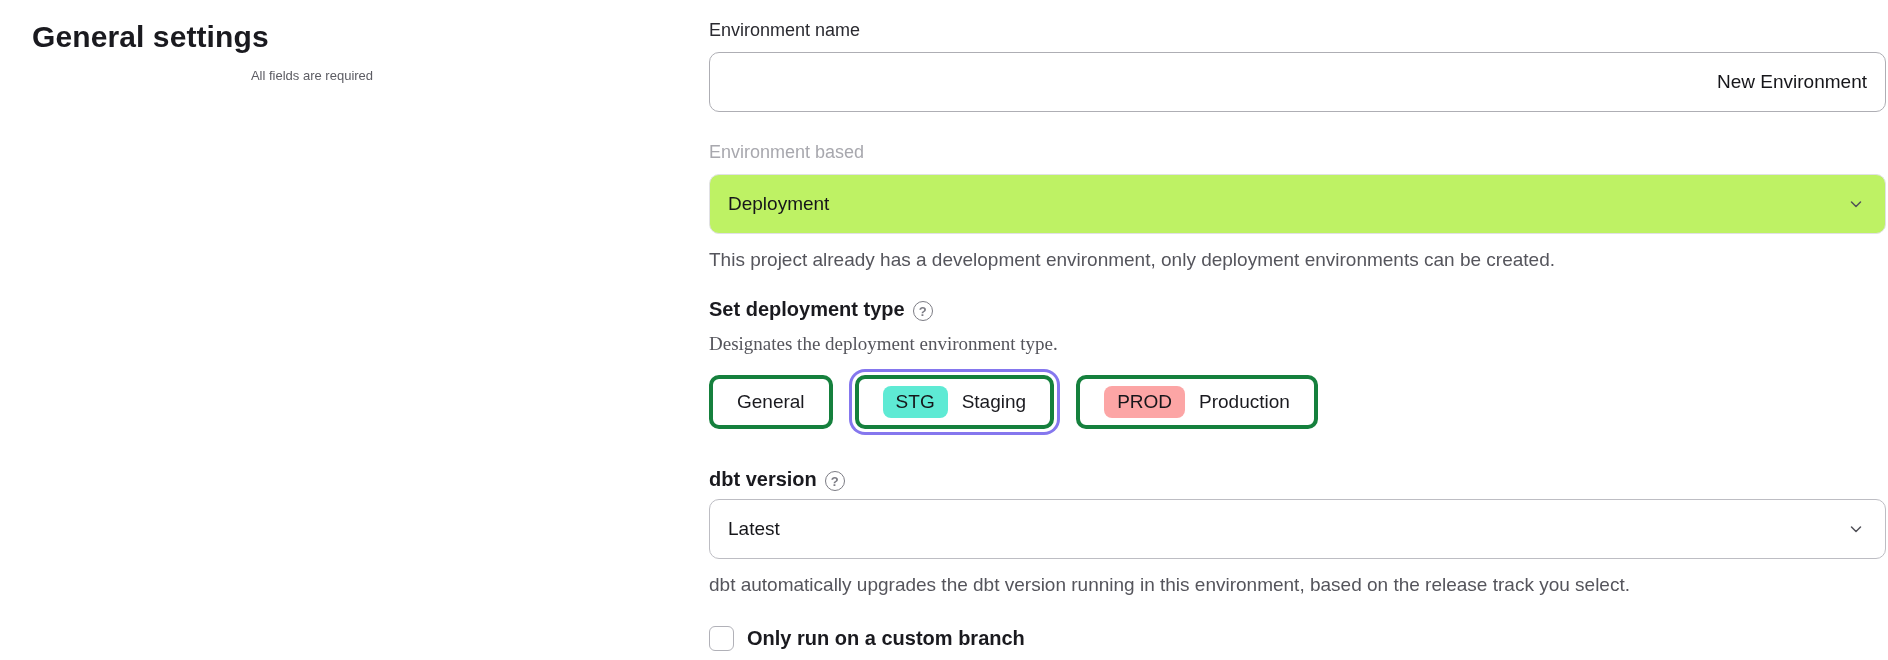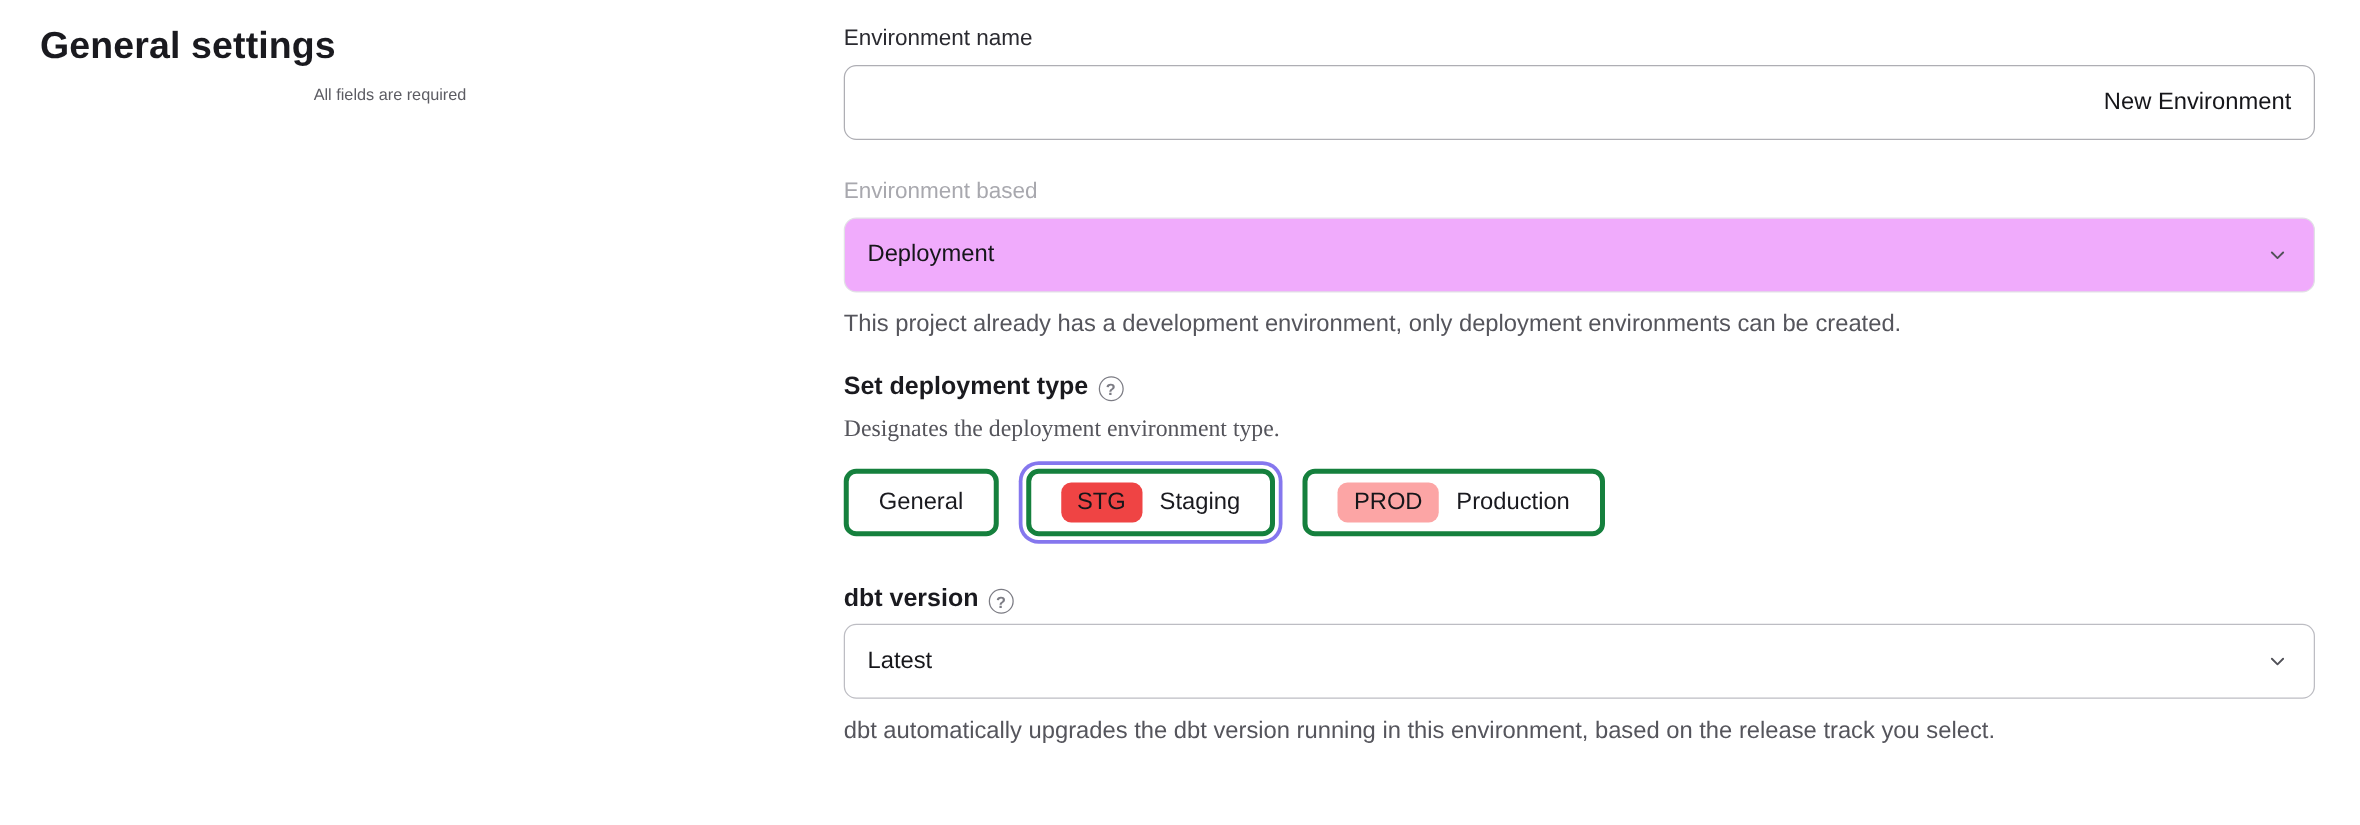--- a/index.html
+++ b/index.html
@@ -10,21 +10,21 @@
     position: relative;
     overflow: hidden;
   }
 
   
   .left-col { position: absolute; left: 32px; top: 20px; width: 560px; }
   .page-title { font-size: 30px; font-weight: 700; color: #1a1a1f; letter-spacing: 0.1px; }
   .page-subtitle { margin-top: 14px; font-size: 13px; color: #5c5c63; text-align: center; }
 
   
-  .form-col { position: absolute; left: 675px; top: 18px; width: 1177px; }
+  .form-col { position: absolute; left: 709px; top: 18px; width: 1177px; }
 
   .field-label {
     display: block;
     font-size: 18px;
     font-weight: 500;
     color: #2a2a30;
     line-height: 24px;
     margin-bottom: 10px;
   }
   .field-label.disabled { color: #a8a8ae; }
@@ -51,21 +51,21 @@
     border-radius: 10px;
     background: #ffffff;
     display: flex;
     align-items: center;
     padding: 0 48px 0 18px;
     font-size: 19px;
     color: #16161a;
     cursor: pointer;
   }
   .select-box.disabled {
-    background: #f0abfc;
+    background: #bef264;
     border-color: #e1e1e5;
     cursor: default;
   }
   .select-chevron {
     position: absolute;
     right: 20px;
     top: 50%;
     transform: translateY(-50%);
     width: 18px; height: 18px;
     display: flex; align-items: center; justify-content: center;
@@ -131,21 +131,21 @@
   }
   .type-badge {
     display: inline-block;
     padding: 5px 13px;
     border-radius: 8px;
     font-size: 19px;
     font-weight: 500;
     color: #16161a;
     margin-right: 14px;
   }
-  .type-badge.green { background: #ef4444; }
+  .type-badge.green { background: #5eead4; }
   .type-badge.blue  { background: #fca5a5; }
 
   .checkbox-row {
     margin-top: 30px;
     display: flex;
     align-items: center;
     gap: 13px;
   }
   .checkbox {
     width: 25px; height: 25px;
@@ -227,14 +227,18 @@
     <span>Latest</span>
     <span class="select-chevron">
       <svg width="16" height="16" viewBox="0 0 16 16">
         <path d="M3.5 6l4.5 4.5L12.5 6" stroke="#515158" stroke-width="1.5" fill="none" stroke-linecap="round" stroke-linejoin="round"></path>
       </svg>
     </span>
   </div>
   <div class="helper-text">dbt automatically upgrades the dbt version running in this environment, based on the release track you select.</div>
 
   
+  <div class="checkbox-row">
+    <span class="checkbox"></span>
+    <span class="checkbox-label">Only run on a custom branch</span>
+  </div>
 
 </div>
 
 </body></html>

